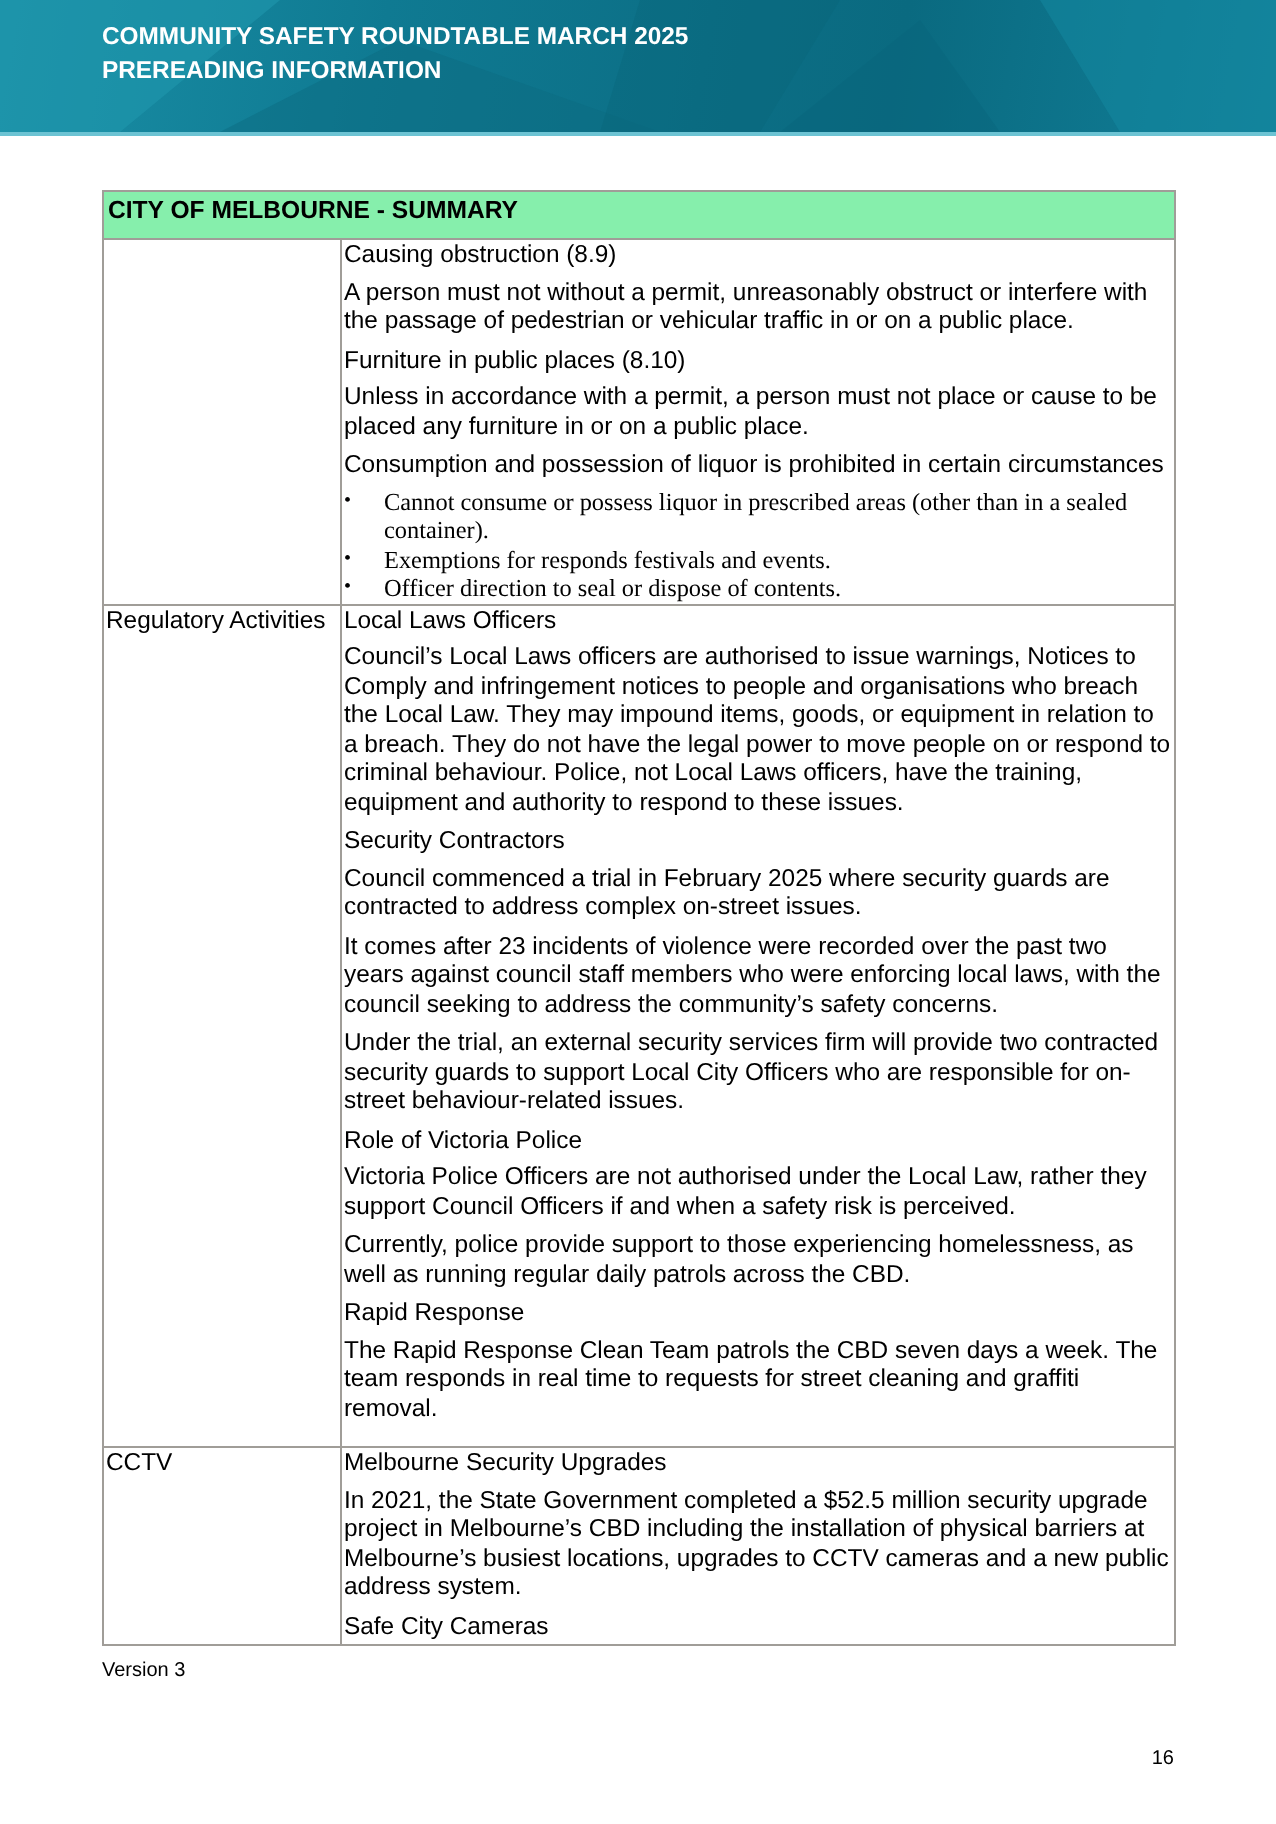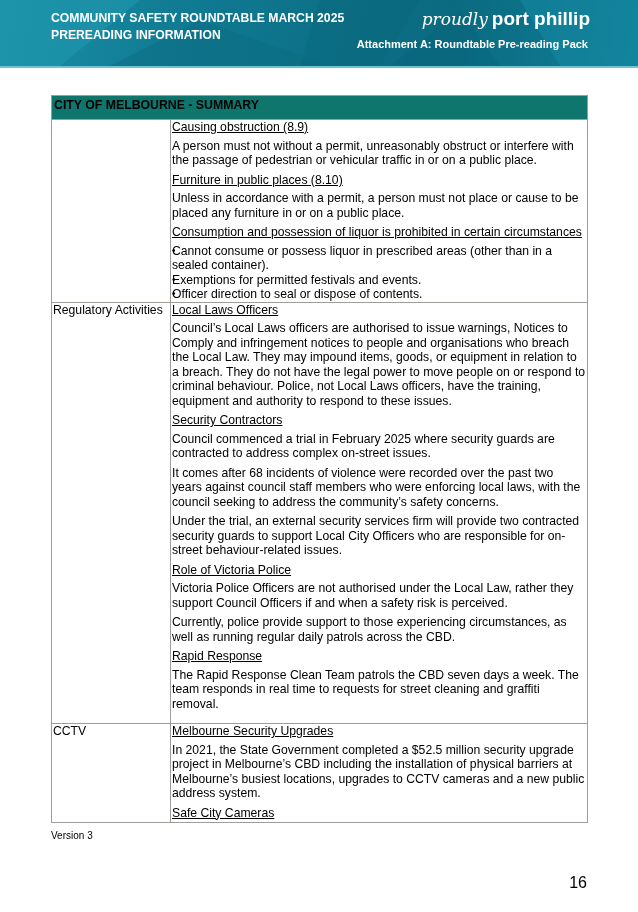--- a/index.html
+++ b/index.html
@@ -23,88 +23,84 @@
   .logo .script { font-family: "DejaVu Serif", serif; font-style: italic; font-weight: normal; font-size: 17px; margin-right: 4px; }
   .attachment {
     position: absolute; right: 50px; top: 38px; color: #fff; font-weight: bold; font-size: 11px;
   }
   table.summary {
     position: absolute; left: 51px; top: 95px; width: 537px; border-collapse: collapse;
     font-size: 12.2px; line-height: 14.5px;
   }
   table.summary td, table.summary th { border: 1px solid #a09d98; vertical-align: top; padding: 0 1px; }
   table.summary th {
-    background: #0f766e; text-align: left; font-weight: bold; height: 21px; padding: 2px 2px 0 2px; font-size: 12.3px;
+    background: #86efac; text-align: left; font-weight: bold; height: 21px; padding: 2px 2px 0 2px; font-size: 12.3px;
   }
   td.label-col { width: 116px; padding-left: 2px; padding-top: 2px; }
   td.content-col { padding-top: 2px; padding-bottom: 2px; }
-  .sub { text-decoration: underline; margin: 0 0 4px 0; }
+  .sub { margin: 0 0 4px 0; }
   .para { margin: 0 0 5px 0; }
   ul.bul { margin: 0 0 0 0; padding: 0; list-style: none; }
-  ul.bul li { position: relative; margin: 0; }
+  ul.bul li { position: relative; padding-left: 20px; margin: 0; font-family: Liberation Serif, serif; }
   ul.bul li::before { content: "•"; position: absolute; left: 0; top: 0; font-size: 10px; }
   .footer-left { position: absolute; left: 51px; top: 830px; font-size: 10px; }
-  .footer-right { position: absolute; right: 51px; top: 874px; font-size: 16px; }
+  .footer-right { position: absolute; right: 51px; top: 874px; font-size: 10px; }
 </style>
 </head>
 <body>
 
 <div class="banner">
   <svg class="bg" width="638" height="66">
     <polygon points="0,0 140,0 60,66 0,66" fill="#1f97ae" opacity="0.6"></polygon>
     <polygon points="110,66 200,20 330,66" fill="#0b6c82" opacity="0.5"></polygon>
     <polygon points="320,0 420,0 380,66 300,66" fill="#0a6479" opacity="0.35"></polygon>
     <polygon points="520,0 638,0 638,66 560,66" fill="#1389a2" opacity="0.5"></polygon>
     <polygon points="390,66 460,10 500,66" fill="#08647a" opacity="0.4"></polygon>
   </svg>
   <div class="banner-title">
     <div>COMMUNITY SAFETY ROUNDTABLE MARCH 2025</div>
     <div>PREREADING INFORMATION</div>
   </div>
-  <div class="logo">
-    <span class="script">proudly</span><span>port phillip</span>
-  </div>
-  <div class="attachment">Attachment A: Roundtable Pre-reading Pack</div>
 </div>
 <div class="banner-bottom"></div>
 
 <table class="summary">
   <tbody>
       <tr>
     <th colspan="2">CITY OF MELBOURNE - SUMMARY</th>
   </tr>
 
   <tr>
     <td class="label-col"></td>
     <td class="content-col">
       <div class="sub">Causing obstruction (8.9)</div>
       <div class="para">A person must not without a permit, unreasonably obstruct or interfere with the passage of pedestrian or vehicular traffic in or on a public place.</div>
       <div class="sub">Furniture in public places (8.10)</div>
       <div class="para">Unless in accordance with a permit, a person must not place or cause to be placed any furniture in or on a public place.</div>
       <div class="sub">Consumption and possession of liquor is prohibited in certain circumstances</div>
       <ul class="bul">
         <li>Cannot consume or possess liquor in prescribed areas (other than in a sealed container).</li>
-        <li>Exemptions for permitted festivals and events.</li>
+        <li>Exemptions for responds festivals and events.</li>
         <li>Officer direction to seal or dispose of contents.</li>
       </ul>
     </td>
   </tr>
 
   <tr>
     <td class="label-col">Regulatory Activities</td>
     <td class="content-col">
       <div class="sub">Local Laws Officers</div>
       <div class="para">Council’s Local Laws officers are authorised to issue warnings, Notices to Comply and infringement notices to people and organisations who breach the Local Law. They may impound items, goods, or equipment in relation to a breach. They do not have the legal power to move people on or respond to criminal behaviour. Police, not Local Laws officers, have the training, equipment and authority to respond to these issues.</div>
       <div class="sub">Security Contractors</div>
       <div class="para">Council commenced a trial in February 2025 where security guards are contracted to address complex on-street issues.</div>
-      <div class="para">It comes after 68 incidents of violence were recorded over the past two years against council staff members who were enforcing local laws, with the council seeking to address the community’s safety concerns.</div>
+      <div class="para">It comes after 23 incidents of violence were recorded over the past two years against council staff members who were enforcing local laws, with the council seeking to address the community’s safety concerns.</div>
       <div class="para">Under the trial, an external security services firm will provide two contracted security guards to support Local City Officers who are responsible for on-street behaviour-related issues.</div>
       <div class="sub">Role of Victoria Police</div>
       <div class="para">Victoria Police Officers are not authorised under the Local Law, rather they support Council Officers if and when a safety risk is perceived.</div>
-      <div class="para">Currently, police provide support to those experiencing circumstances, as well as running regular daily patrols across the CBD.</div>
+      <div class="para">Currently, police provide support to those experiencing homelessness, as well as running regular daily patrols across the CBD.</div>
       <div class="sub">Rapid Response</div>
       <div class="para" style="margin-bottom:12px">The Rapid Response Clean Team patrols the CBD seven days a week. The team responds in real time to requests for street cleaning and graffiti removal.</div>
     </td>
   </tr>
 
   <tr>
     <td class="label-col">CCTV</td>
     <td class="content-col">
       <div class="sub">Melbourne Security Upgrades</div>
       <div class="para">In 2021, the State Government completed a $52.5 million security upgrade project in Melbourne’s CBD including the installation of physical barriers at Melbourne’s busiest locations, upgrades to CCTV cameras and a new public address system.</div>

